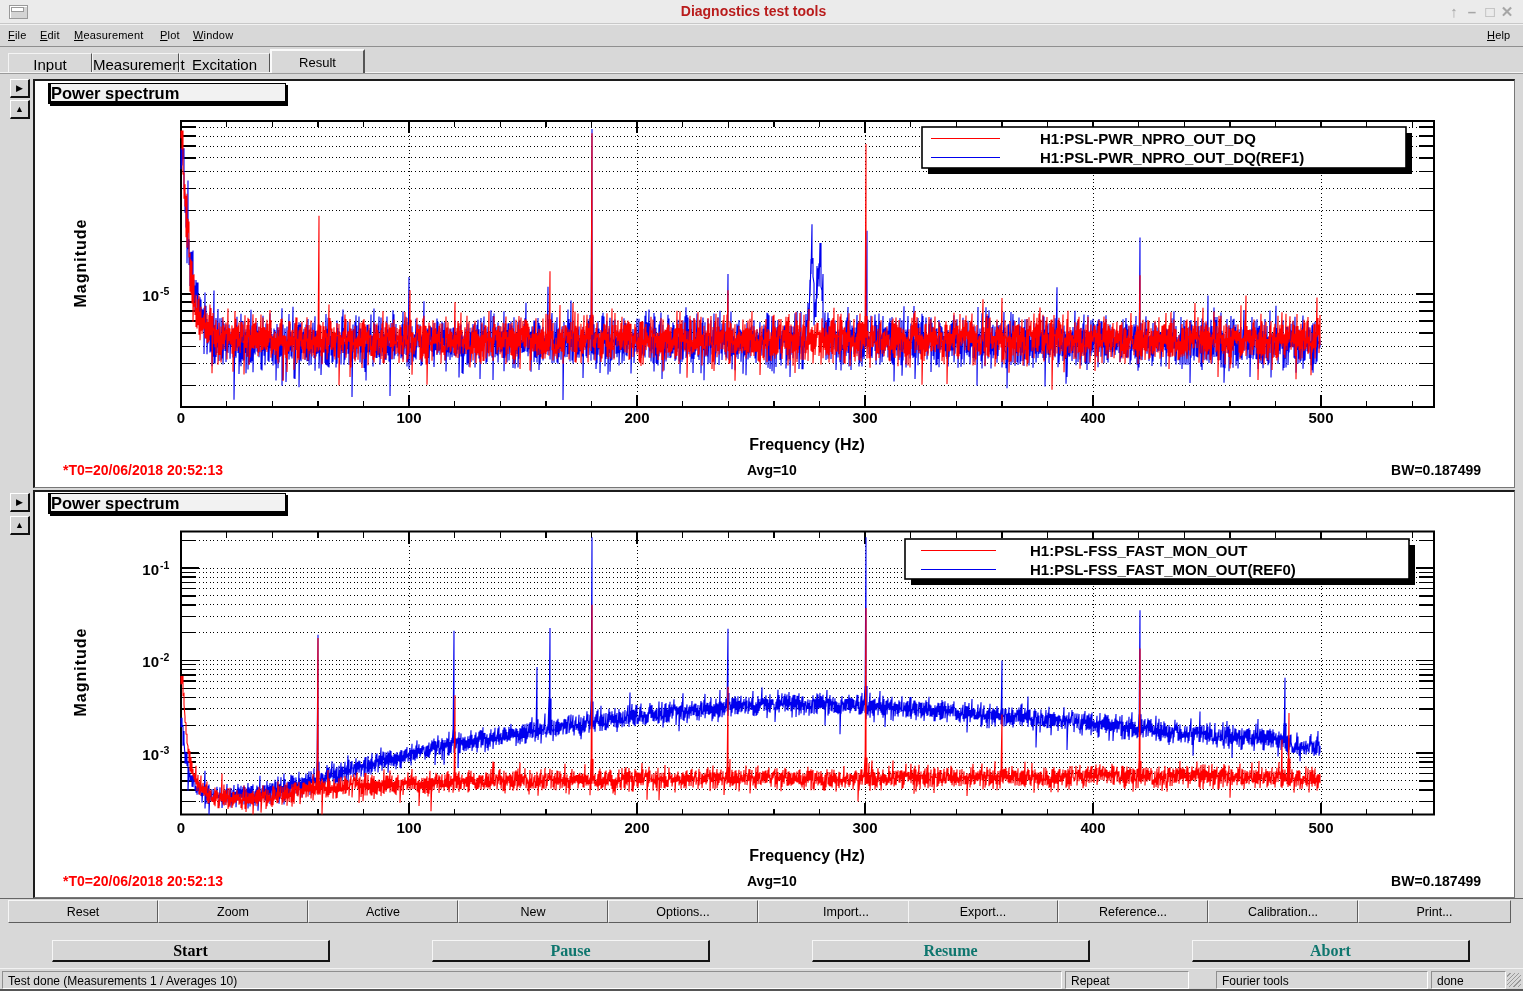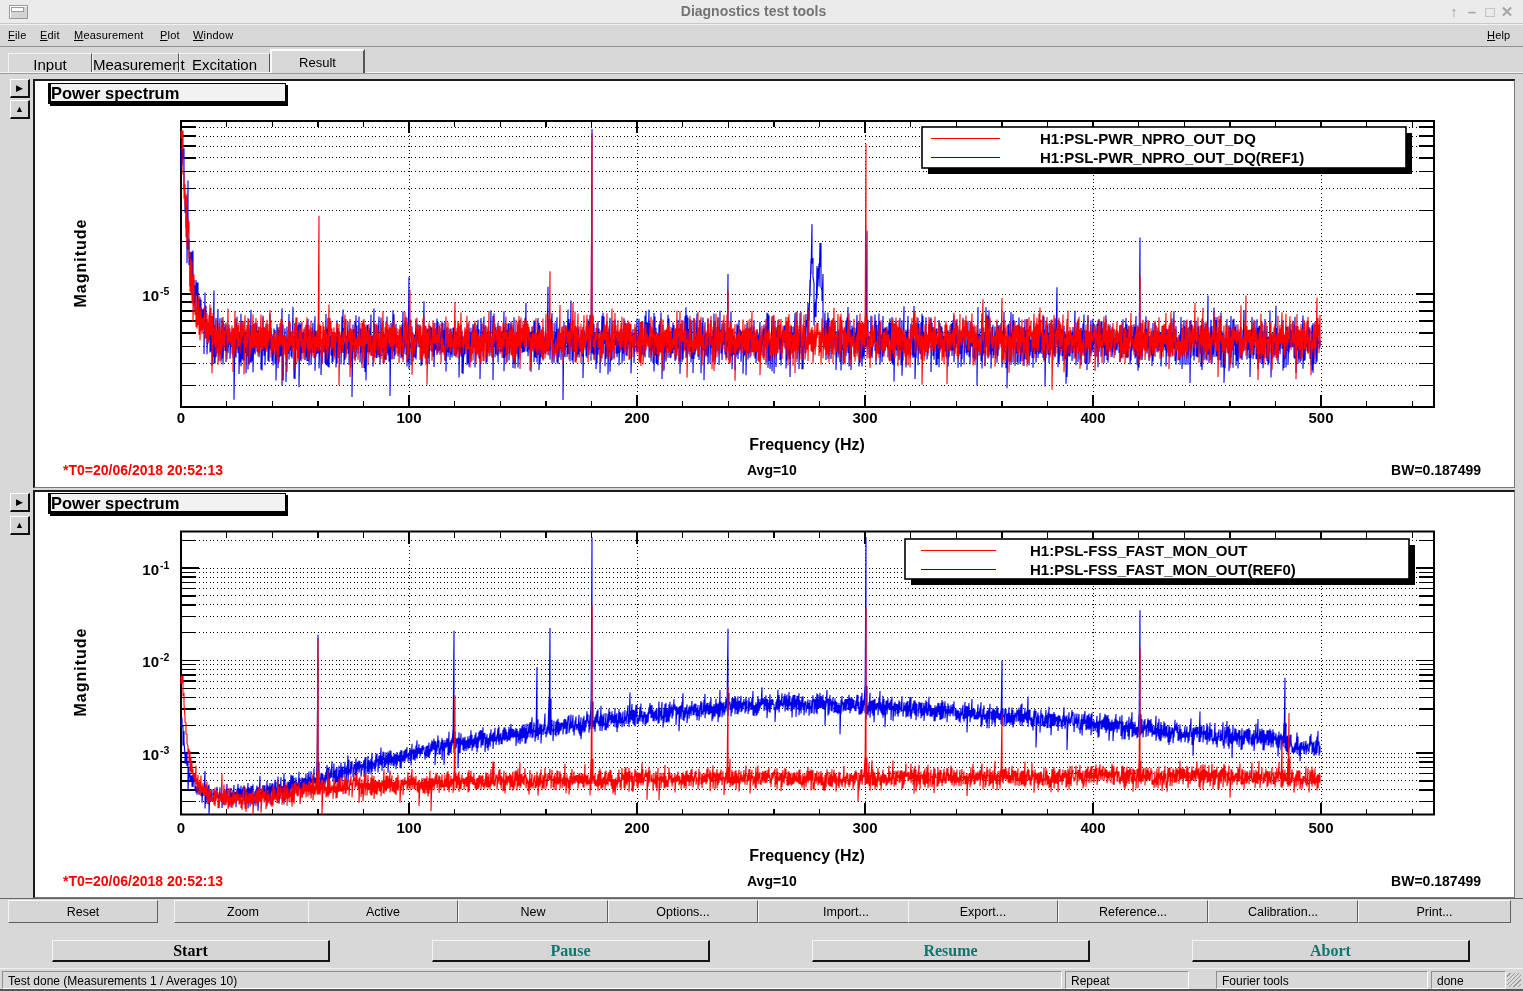--- a/index.html
+++ b/index.html
@@ -1,17 +1,17 @@
 <!DOCTYPE html>
 <html><head><meta charset="utf-8"><style>
 *{margin:0;padding:0;box-sizing:border-box}
 html,body{width:1523px;height:991px;overflow:hidden}
 body{font-family:"Liberation Sans",sans-serif;background:#d8d8d8;position:relative}
 .titlebar{position:absolute;left:0;top:0;width:1523px;height:24px;background:#ebebeb;border-bottom:1px solid #c8c8c8}
-.title{position:absolute;left:0;right:16px;top:3px;text-align:center;font-size:14px;font-weight:bold;color:#737373}
+.title{position:absolute;left:0;right:16px;top:3px;text-align:center;font-size:14px;font-weight:bold;color:#b91c1c}
 .ticon{position:absolute;left:9px;top:5px;width:19px;height:14px;background:#d4d4d4;border:1px solid #9a9a9a;box-shadow:inset 1px 1px 0 #fff}
 .ticon i{position:absolute;left:1px;top:1px;width:13px;height:5px;background:#fff;border:1px solid #9a9a9a;display:block}
 .wbtn{position:absolute;top:3px;font-size:15px;font-weight:bold;color:#a6a6a6;width:16px;text-align:center}
 .menubar{position:absolute;left:0;top:24px;width:1523px;height:23px;background:#d8d8d8;border-top:1px solid #f2f2f2;border-bottom:1px solid #8f8f8f;font-size:11px}
 .mi{position:absolute;top:4px;letter-spacing:0.2px}
 .mi u{text-decoration:underline}
 .tabbar{position:absolute;left:0;top:47px;width:1523px;height:26px;background:#d8d8d8}
 .tab{position:absolute;top:6px;height:19px;font-size:15px;text-align:center;padding-top:2px;border-top:1px solid #f4f4f4;border-left:1px solid #f4f4f4;border-right:1px solid #555}
 .tabA{position:absolute;top:2px;height:24px;font-size:13px;text-align:center;padding-top:4px;background:#d8d8d8;border-top:2px solid #fafafa;border-left:2px solid #fafafa;border-right:2px solid #555;z-index:5}
 .mainline{position:absolute;left:0;top:72px;width:1523px;height:1px;background:#f4f4f4}
@@ -369,21 +369,21 @@
 <text x="1093" y="832.5" text-anchor="middle" class="tk">400</text>
 <text x="1321" y="832.5" text-anchor="middle" class="tk">500</text>
 <text x="807" y="861" text-anchor="middle" class="ax">Frequency (Hz)</text>
 <text x="86" y="672" text-anchor="middle" class="axm" transform="rotate(-90 86 672)">Magnitude</text>
 <text x="63" y="885.5" class="t0">*T0=20/06/2018 20:52:13</text>
 <text x="747" y="885.5" class="bw">Avg=10</text>
 <text x="1481" y="885.5" text-anchor="end" class="bw">BW=0.187499</text>
 </svg>
 <div class="btnrow">
   <div class="b1" style="left:8px;width:150px">Reset</div>
-  <div class="b1" style="left:174px;width:138px">Zoom</div>
+  <div class="b1" style="left:158px;width:150px">Zoom</div>
   <div class="b1" style="left:308px;width:150px">Active</div>
   <div class="b1" style="left:458px;width:150px">New</div>
   <div class="b1" style="left:608px;width:150px">Options...</div>
   <div class="b1" style="left:758px;width:176px">Import...</div>
   <div class="b1" style="left:908px;width:150px">Export...</div>
   <div class="b1" style="left:1058px;width:150px">Reference...</div>
   <div class="b1" style="left:1208px;width:150px">Calibration...</div>
   <div class="b1" style="left:1358px;width:153px">Print...</div>
 </div>
 <div class="b2" style="left:52px">Start</div>

